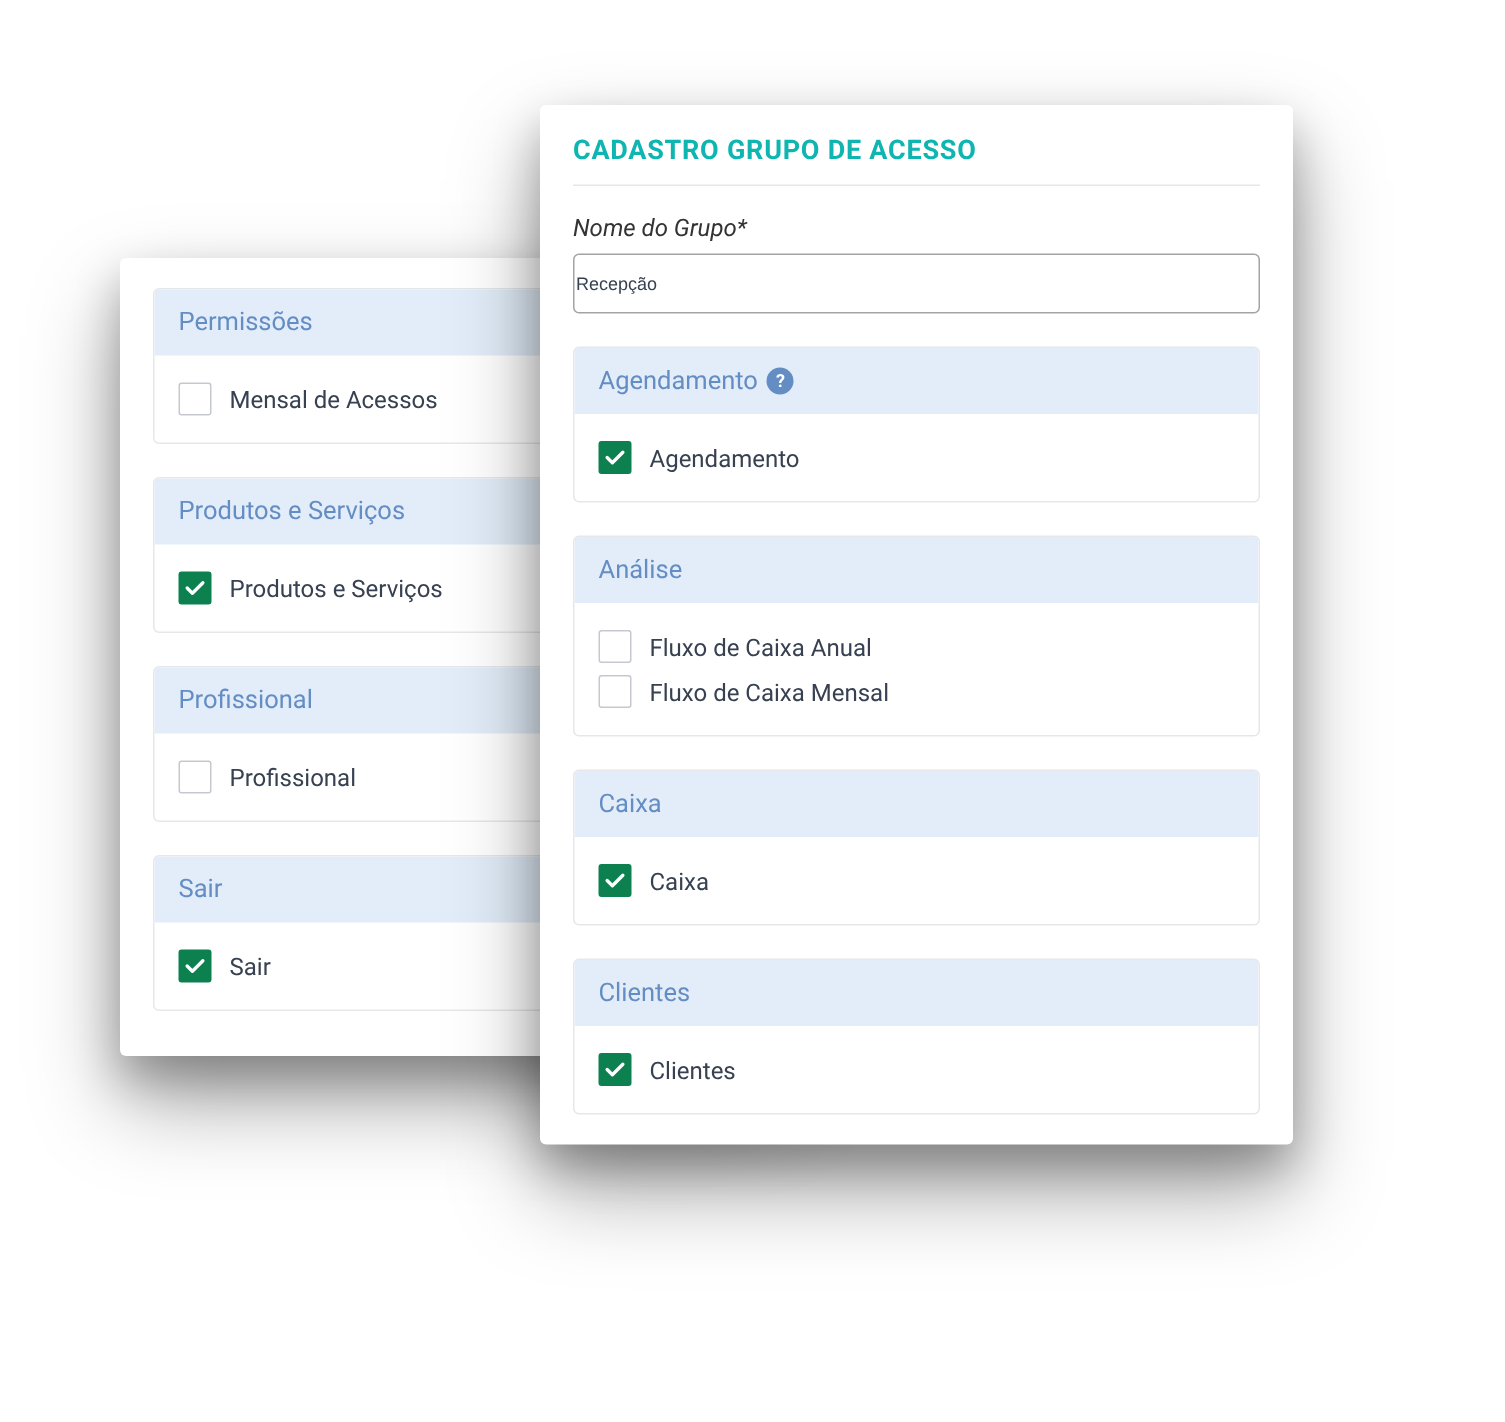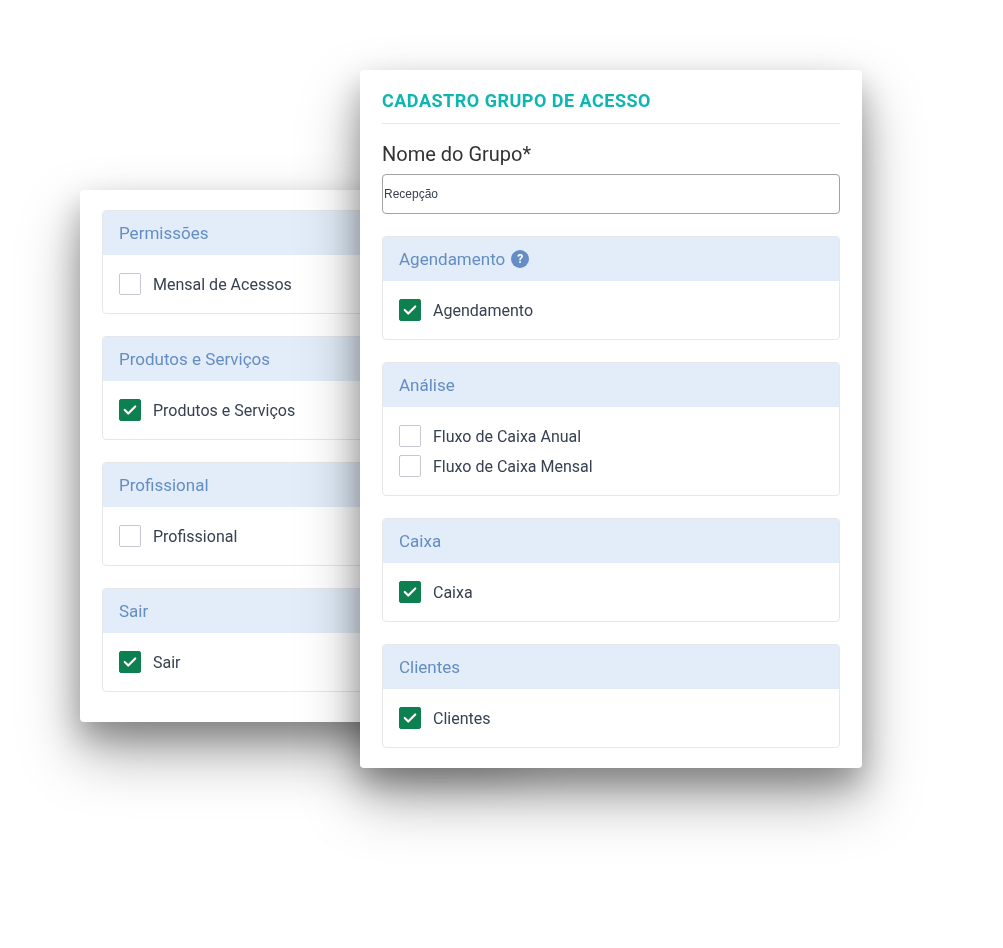--- a/index.html
+++ b/index.html
@@ -12,21 +12,21 @@
     }
     .card {
       background: #fff;
       border-radius: 4px;
       position: absolute;
       box-shadow: 0 30px 60px rgba(0,0,0,0.35), 0 15px 30px rgba(0,0,0,0.25);
       padding: 20px 22px;
     }
     .card-back {
       left: 80px;
-      top: 190px;
+      top: 172px;
       width: 440px;
     }
     .card-front {
       left: 360px;
       top: 70px;
       width: 502px;
     }
     .card-title {
       color: #0fb5b1;
       font-size: 18px;
@@ -34,23 +34,24 @@
       letter-spacing: 0.5px;
       margin-bottom: 12px;
     }
     .hr {
       border: none;
       border-top: 1px solid #e5e7eb;
       margin-bottom: 18px;
     }
     .field-label {
       display: block;
-      font-size: 20px;
+      font-size: 16px;
       color: #333;
       margin-bottom: 8px;
+      font-style: italic;
     }
     .text-input {
       width: 100%;
       padding: 12px 1px;
       font-size: 12px;
       color: #374151;
       border: 1px solid #a3a3a3;
       border-radius: 4px;
       margin-bottom: 22px;
     }

